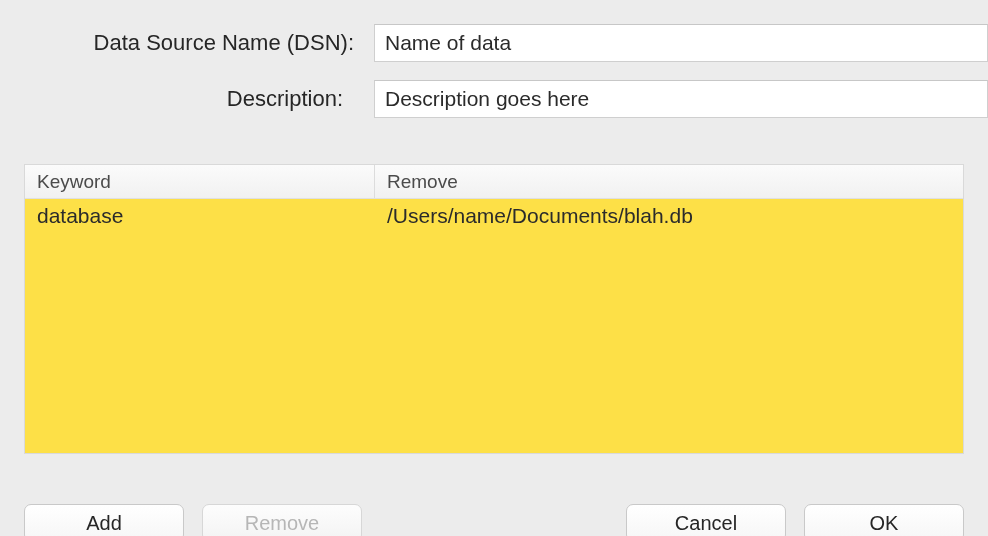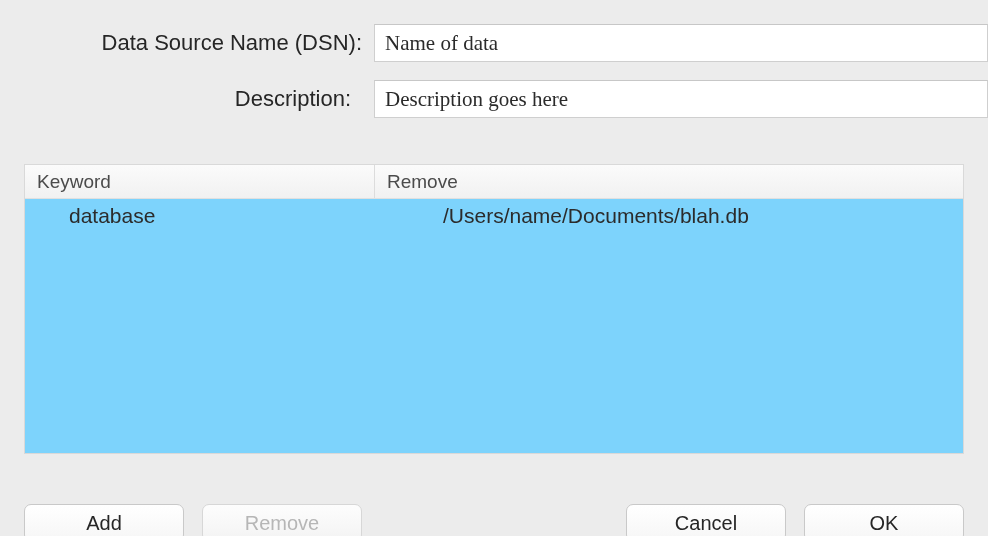--- a/index.html
+++ b/index.html
@@ -19,50 +19,50 @@
     height: 536px;
   }
   .form-row {
     display: flex;
     align-items: center;
     margin-top: 10px;
   }
   .form-row .label {
     width: 415px;
     text-align: right;
-    padding-right: 12px;
+    padding-right: 20px;
     font-size: 22px;
     color: #262626;
   }
   .form-row .field {
     flex: 0 0 614px;
   }
   .text-input {
     width: 614px;
     height: 38px;
     background: #fff;
     border: 1px solid #cfcfcf;
     border-top-color: #c7c7c7;
     border-radius: 0;
     font-size: 21px;
     padding: 4px 10px;
     color: #2b2b2b;
     outline: none;
-    font-family: Liberation Serif, serif;
+    font-family: Liberation Sans, sans-serif;
   }
   .first-row { margin-top: 24px; }
   .second-row { margin-top: 18px; gap: 11px; }
 
   .table-wrap {
     position: absolute;
     left: 24px;
     top: 140px;
     width: 940px;
     height: 290px;
-    background: #7dd3fc;
+    background: #fde047;
     border: 1px solid #d9d9d9;
   }
   .thead {
     display: flex;
     height: 34px;
     background: linear-gradient(#fbfbfb, #f1f1f1);
     border-bottom: 1px solid #e0e0e0;
     align-items: center;
     font-size: 19px;
     color: #4b4b4b;
@@ -76,22 +76,21 @@
   .th.col-key { width: 350px; border-right: 1px solid #dcdcdc; }
   .th.col-val { flex: 1; }
   .tbody .trow {
     display: flex;
     align-items: center;
     height: 34px;
     font-size: 21px;
     color: #2b2b2b;
   }
   .trow .td {
-    padding: 0 20px;
-    margin-left: 24px;
+    padding: 0 12px;
   }
   .td.col-key { width: 350px; }
   .td.col-val { flex: 1; }
 
   .button-bar {
     position: absolute;
     left: 24px;
     right: 24px;
     bottom: 18px;
     display: flex;

